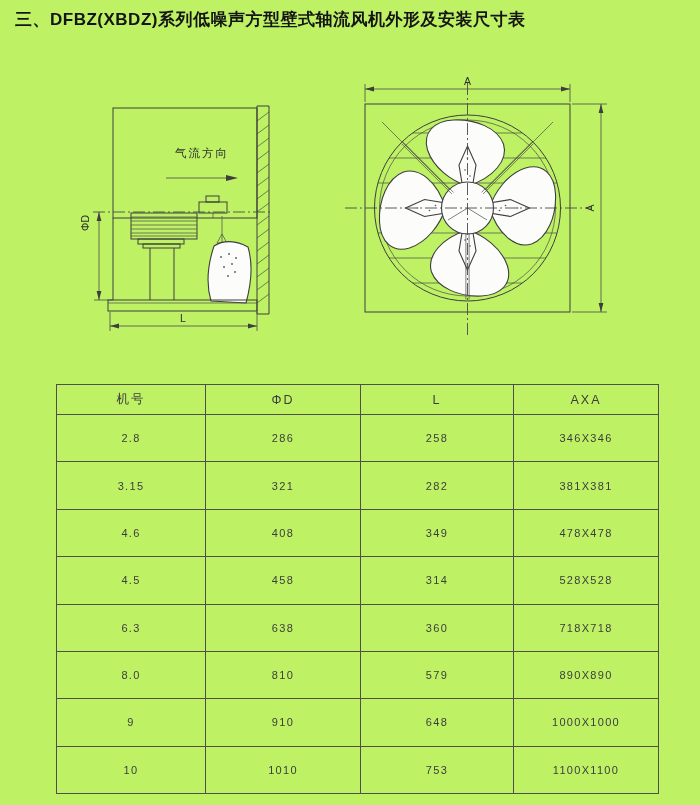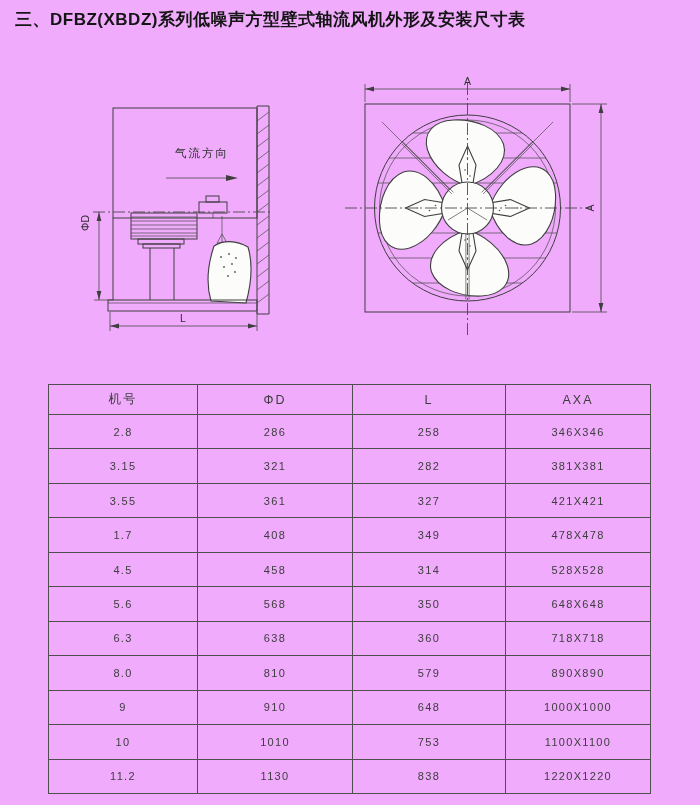--- a/index.html
+++ b/index.html
@@ -1,35 +1,35 @@
 <!DOCTYPE html>
 <html><head>
 <meta charset="utf-8">
 <style>
   html,body{margin:0;padding:0;background:#ffffff;}
   .page{
-    position:relative;width:700px;height:805px;background:#f0abfc;
+    position:relative;width:700px;height:805px;background:#bef264;
     font-family:"Liberation Sans","DejaVu Sans",sans-serif;overflow:hidden;color:#3c3c3c;
   }
   .title{
     position:absolute;left:15px;top:8px;margin:0;
     font-size:17px;font-weight:bold;color:#151515;letter-spacing:.5px;white-space:nowrap;
   }
   svg.drawings{position:absolute;left:0;top:50px;}
   svg .ln{stroke:#3e3e3e;fill:none;stroke-width:1;}
   svg .thin{stroke:#4a4a4a;fill:none;stroke-width:.7;}
   svg .cl{stroke:#4a4a4a;fill:none;stroke-width:.9;stroke-dasharray:12 3 2 3;}
   svg .dim{stroke:#4a4a4a;fill:none;stroke-width:.8;}
   svg .arr{fill:#3e3e3e;stroke:none;}
   svg .white{fill:#fcfcfb;stroke:#3e3e3e;stroke-width:1.1;}
   svg text{fill:#2f2f2f;font-family:"Liberation Sans","DejaVu Sans",sans-serif;}
   svg .lbl{font-size:10.5px;}
   svg .cjk{font-size:11.5px;letter-spacing:2px;}
   table.dims{
-    position:absolute;left:48px;top:384px;width:602px;height:410px;
+    position:absolute;left:56px;top:384px;width:602px;height:410px;
     border-collapse:collapse;table-layout:fixed;padding-left:11px;
   }
   table.dims th,table.dims td{
     border:1px solid #4f4f4f;text-align:center;vertical-align:middle;
     padding:0;height:29px;font-size:11px;color:#3d3d3d;letter-spacing:1.3px;font-weight:normal;
   }
   table.dims th{font-size:12.5px;letter-spacing:2px;}
   table.dims{border:1.5px solid #454545;}
 </style>
 </head>
@@ -219,44 +219,32 @@
           <td>258</td>
           <td>346X346</td>
         </tr>
         <tr>
           <td>3.15</td>
           <td>321</td>
           <td>282</td>
           <td>381X381</td>
         </tr>
         <tr>
-          <td>3.55</td>
-          <td>361</td>
-          <td>327</td>
-          <td>421X421</td>
-        </tr>
-        <tr>
-          <td>1.7</td>
+          <td>4.6</td>
           <td>408</td>
           <td>349</td>
           <td>478X478</td>
         </tr>
         <tr>
           <td>4.5</td>
           <td>458</td>
           <td>314</td>
           <td>528X528</td>
         </tr>
         <tr>
-          <td>5.6</td>
-          <td>568</td>
-          <td>350</td>
-          <td>648X648</td>
-        </tr>
-        <tr>
           <td>6.3</td>
           <td>638</td>
           <td>360</td>
           <td>718X718</td>
         </tr>
         <tr>
           <td>8.0</td>
           <td>810</td>
           <td>579</td>
           <td>890X890</td>
@@ -266,22 +254,16 @@
           <td>910</td>
           <td>648</td>
           <td>1000X1000</td>
         </tr>
         <tr>
           <td>10</td>
           <td>1010</td>
           <td>753</td>
           <td>1100X1100</td>
         </tr>
-        <tr>
-          <td>11.2</td>
-          <td>1130</td>
-          <td>838</td>
-          <td>1220X1220</td>
-        </tr>
       </tbody>
   </table>
 
 </div>
 
 </body></html>

